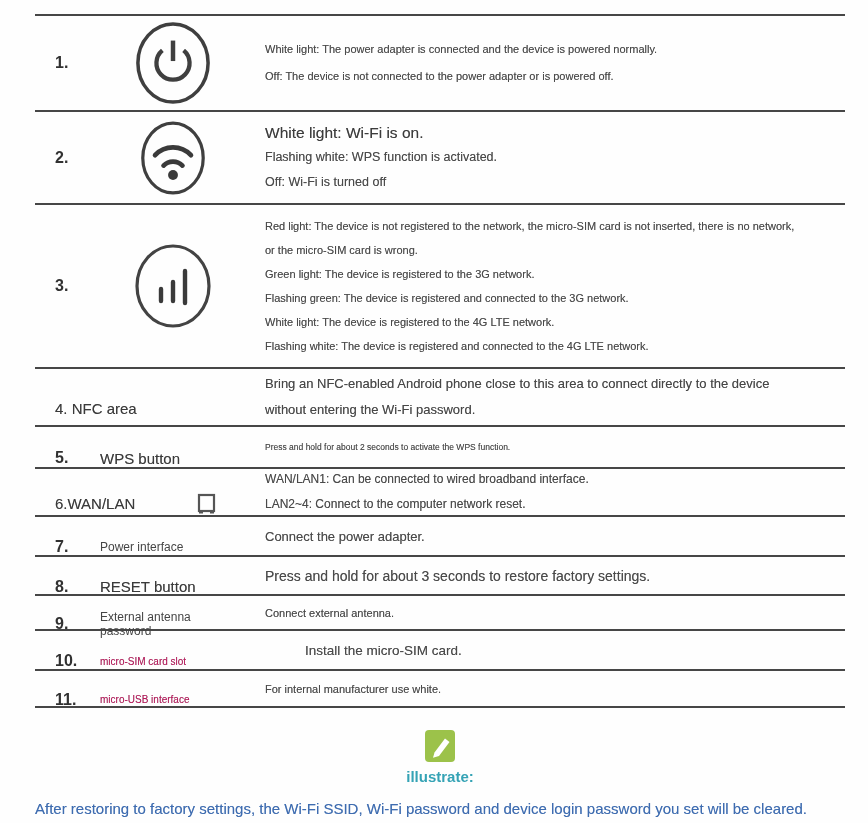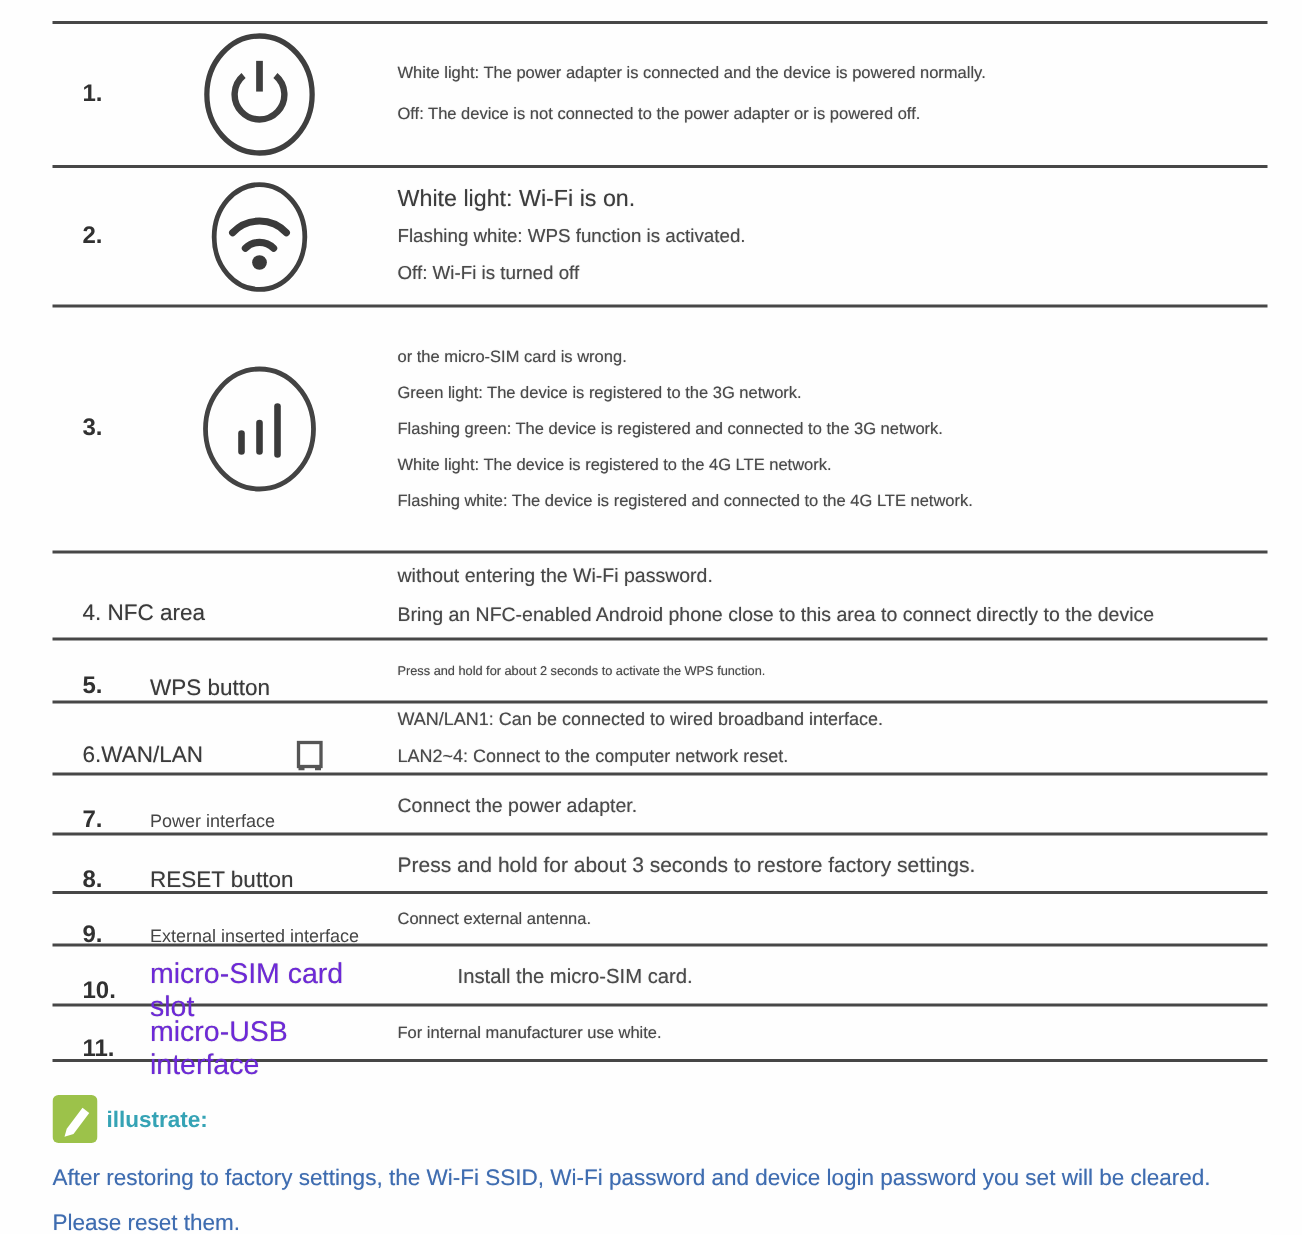--- a/index.html
+++ b/index.html
@@ -39,28 +39,28 @@
   .r4 .dl{font-size:13px;line-height:26px;color:#474747;}
   .r5 .dl{font-size:8.5px;}
   .r6 .dl{font-size:12px;line-height:25px;}
   .r7 .dl{font-size:13px;}
   .r8 .dl{font-size:14px;}
   .r9 .dl{font-size:11px;}
   .r10 .dl{font-size:13.5px;margin-left:40px;}
   .r11 .dl{font-size:11px;}
 
   .lbl-big{font-size:15px;color:#3a3a3a;text-shadow:0 0 .6px rgba(70,70,70,.5);}
-  .lbl-med{font-size:19px;color:#6d28d9;text-shadow:0 0 .6px rgba(70,70,70,.5);}
+  .lbl-med{font-size:10px;color:#be185d;text-shadow:0 0 .6px rgba(70,70,70,.5);}
   .lbl-sm{font-size:12px;color:#454545;}
 
   .port-icon{margin-left:62px;display:inline-block;}
 
   
   .note{position:absolute;left:35px;top:730px;width:810px;}
-  .note-head{display:flex;align-items:center;gap:6px;}
+  .note-head{display:flex;align-items:center;gap:6px;flex-direction:column;}
   .note-title{font-size:15px;font-weight:bold;color:#35a3b5;}
   .note-body{margin-top:9px;font-size:15px;line-height:30px;color:#3e6cb0;text-shadow:0 0 .5px rgba(62,108,176,.5);}
   svg{display:block;}
 </style>
 </head>
 <body>
 
 <div class="page">
 
   <div class="doc-table">
@@ -101,35 +101,36 @@
       <div class="col-num">3.</div>
       <div class="col-icon">
         <svg width="80" height="88" viewBox="0 0 80 88">
           <ellipse cx="40" cy="44" rx="36" ry="40" fill="none" stroke="#434343" stroke-width="3.2"></ellipse>
           <line x1="28" y1="47" x2="28" y2="59" stroke="#3a3a3a" stroke-width="4.4" stroke-linecap="round"></line>
           <line x1="40" y1="40" x2="40" y2="59" stroke="#3a3a3a" stroke-width="4.4" stroke-linecap="round"></line>
           <line x1="52" y1="29" x2="52" y2="61" stroke="#3a3a3a" stroke-width="4.4" stroke-linecap="round"></line>
         </svg>
       </div>
       <div class="col-desc">
+        <div class="dl">Red light: The device is not registered to the network, the micro-SIM card is not inserted, there is no network,</div>
         <div class="dl">or the micro-SIM card is wrong.</div>
         <div class="dl">Green light: The device is registered to the 3G network.</div>
         <div class="dl">Flashing green: The device is registered and connected to the 3G network.</div>
         <div class="dl">White light: The device is registered to the 4G LTE network.</div>
         <div class="dl">Flashing white: The device is registered and connected to the 4G LTE network.</div>
       </div>
     </div>
 
     <div class="row r4">
       <div class="col-label">
           <span class="lbl-big">4. NFC area</span>
         </div>
       <div class="col-desc">
+        <div class="dl">Bring an NFC-enabled Android phone close to this area to connect directly to the device</div>
         <div class="dl">without entering the Wi-Fi password.</div>
-        <div class="dl">Bring an NFC-enabled Android phone close to this area to connect directly to the device</div>
       </div>
     </div>
 
     <div class="row r5">
       <div class="col-label">
         <span class="n">5.</span>
         <span class="lbl-big">WPS button</span>
       </div>
       <div class="col-desc">
         <div class="dl">Press and hold for about 2 seconds to activate the WPS function.</div>
@@ -169,21 +170,21 @@
         <span class="lbl-big">RESET button</span>
       </div>
       <div class="col-desc">
         <div class="dl">Press and hold for about 3 seconds to restore factory settings.</div>
       </div>
     </div>
 
     <div class="row r9">
       <div class="col-label">
         <span class="n">9.</span>
-        <span class="lbl-sm">External inserted interface</span>
+        <span class="lbl-sm">External antenna password</span>
       </div>
       <div class="col-desc">
         <div class="dl">Connect external antenna.</div>
       </div>
     </div>
 
     <div class="row r10">
       <div class="col-label">
         <span class="n">10.</span>
         <span class="lbl-med">micro-SIM card slot</span>

